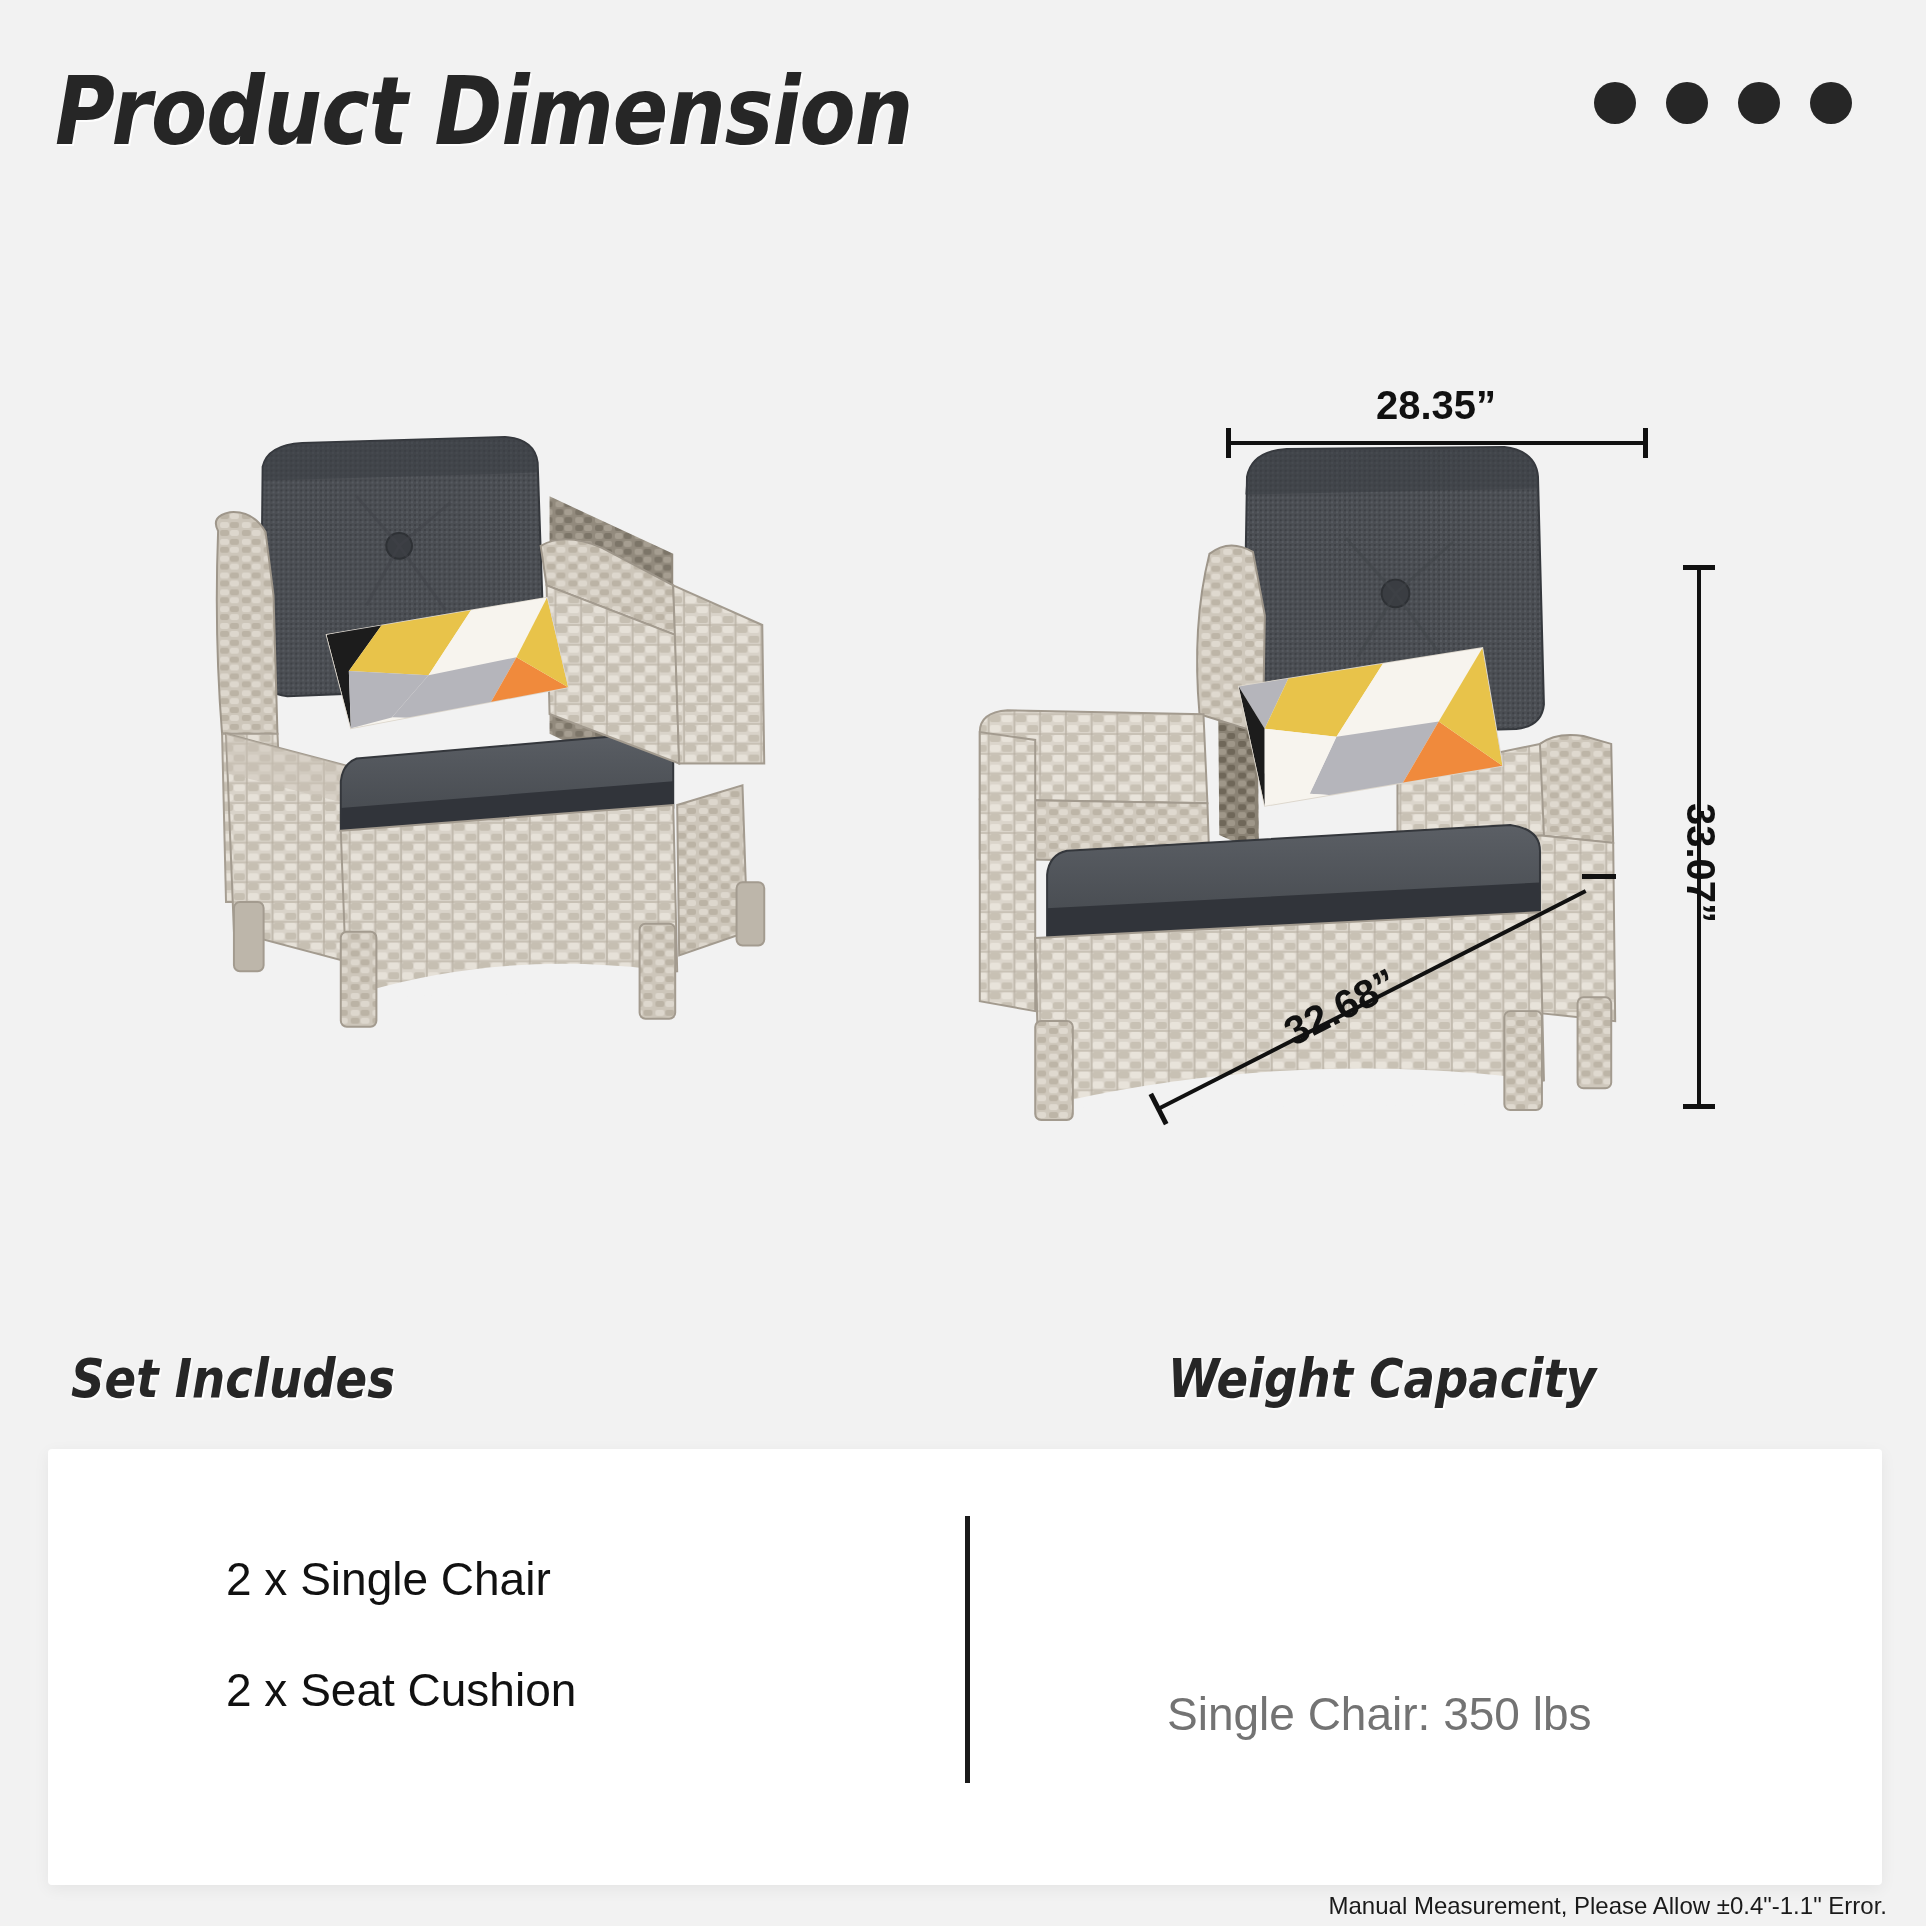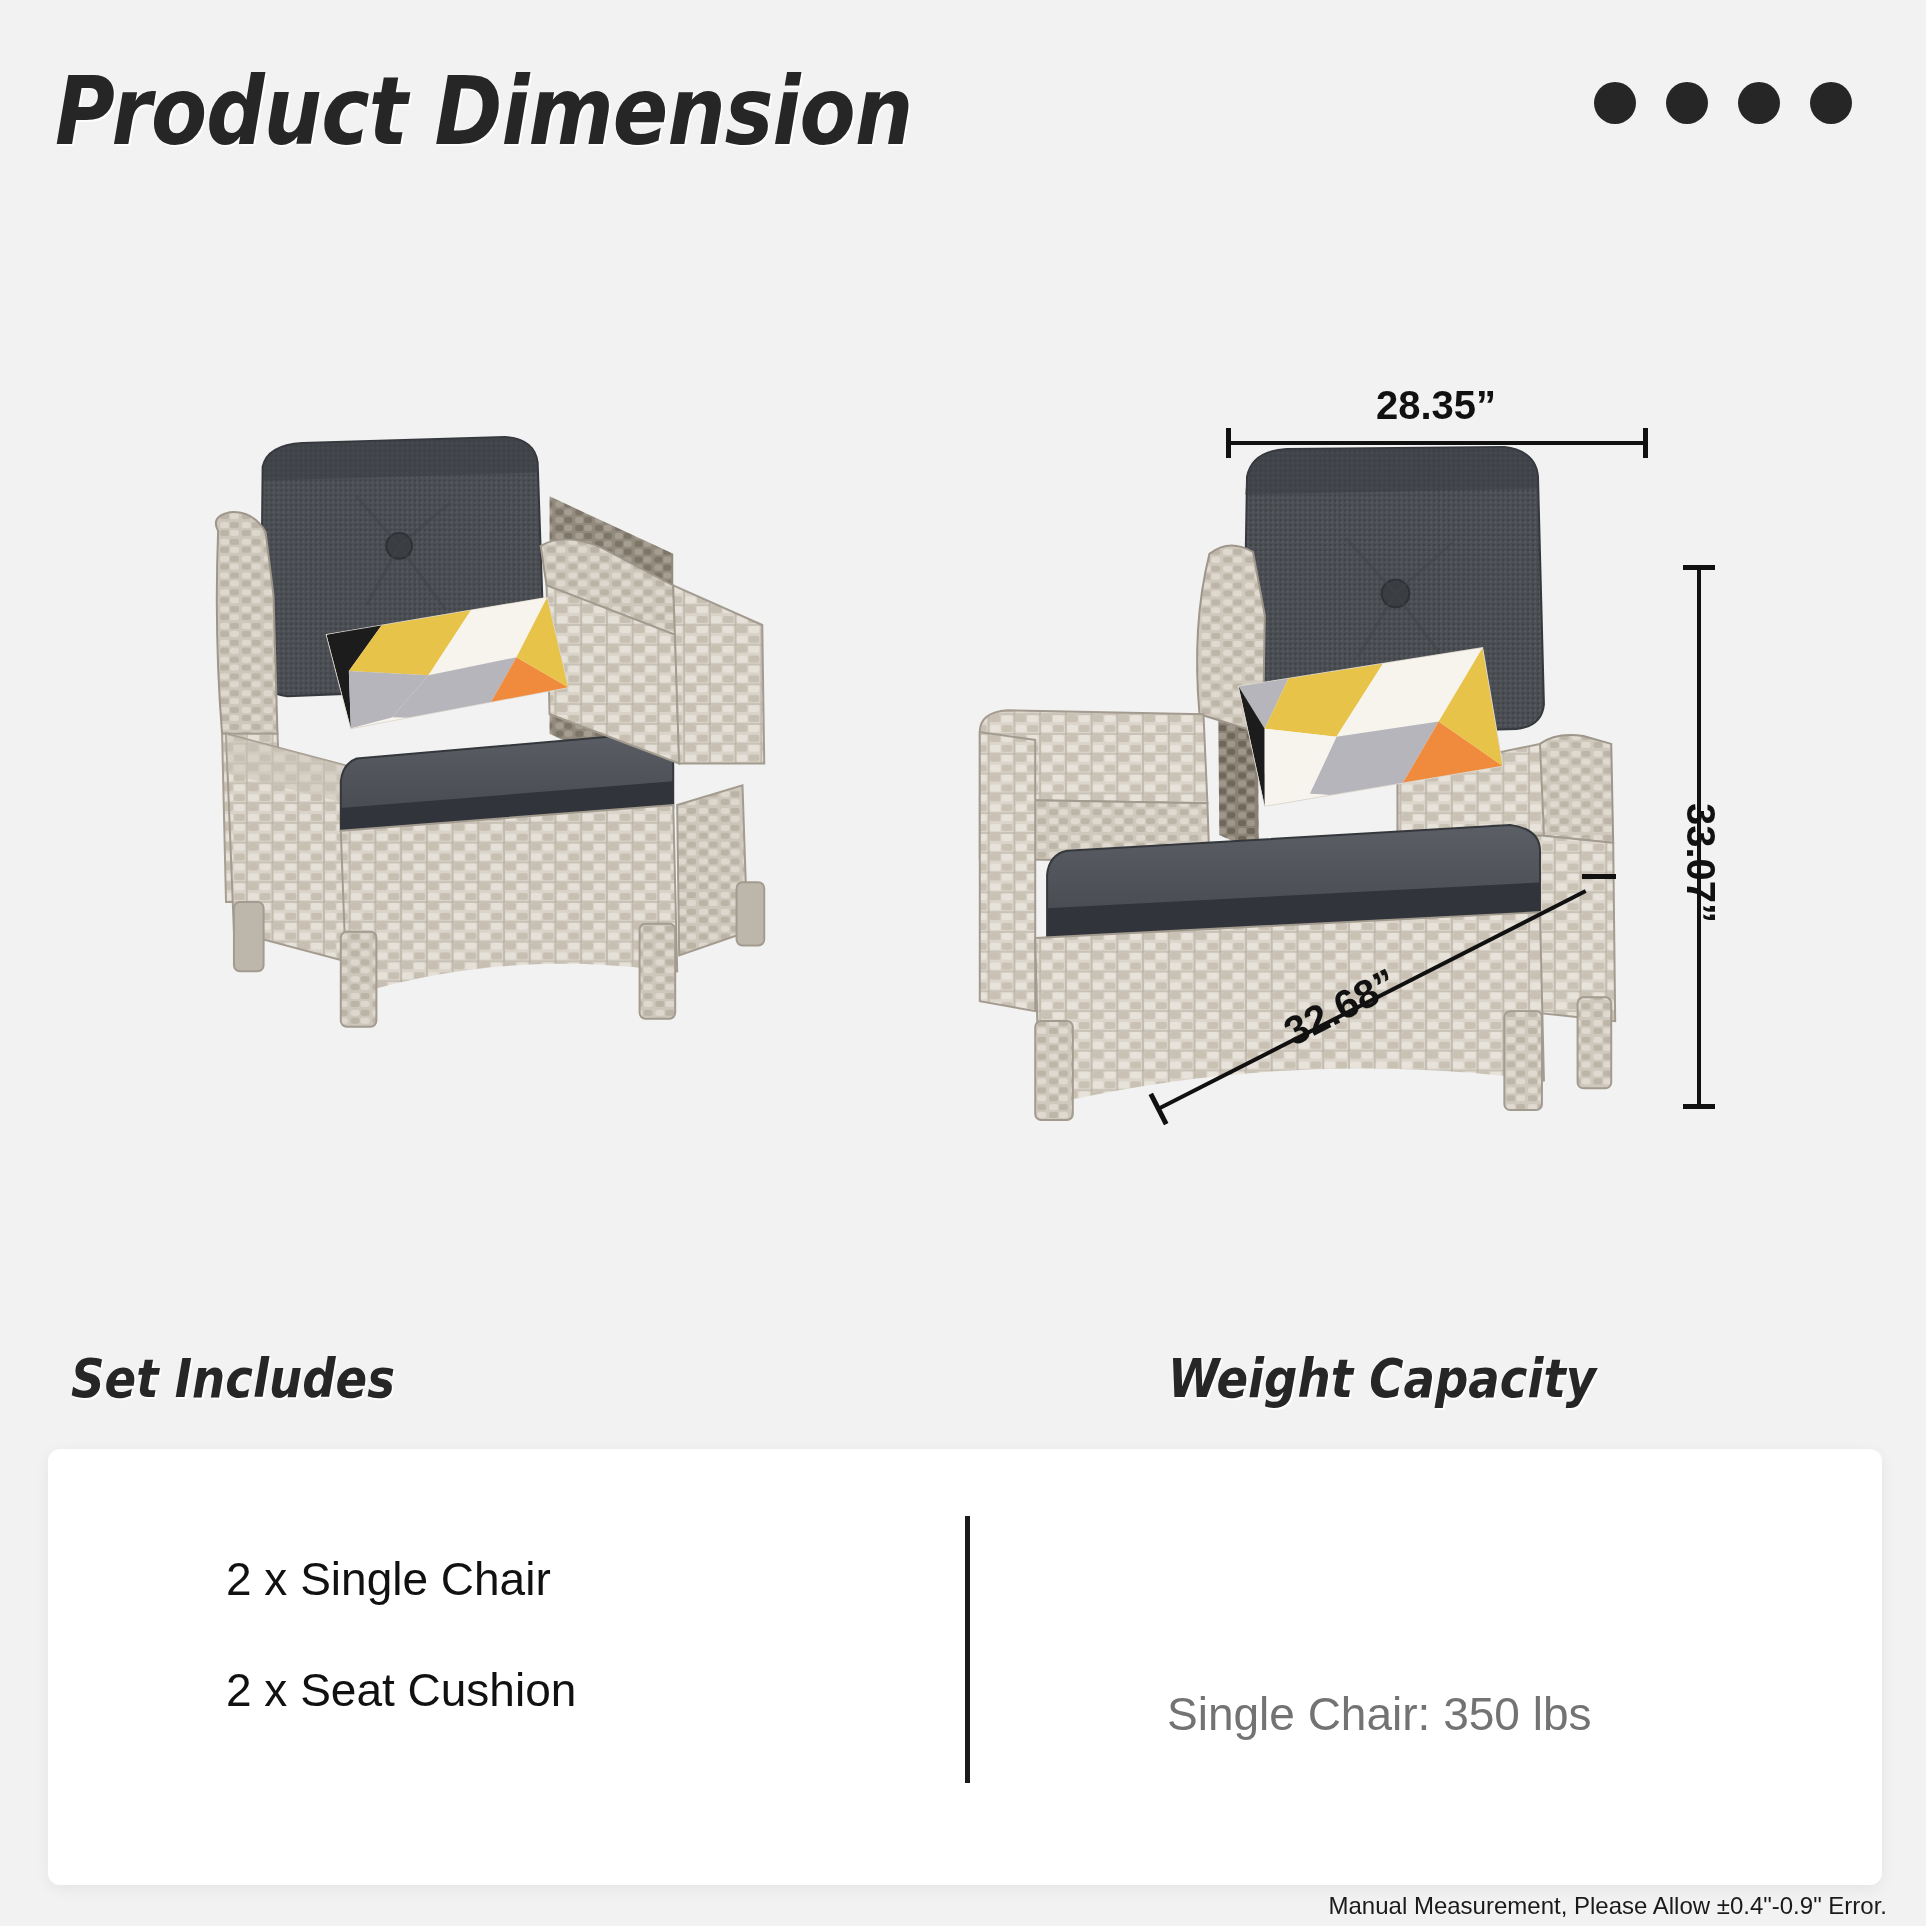--- a/index.html
+++ b/index.html
@@ -72,21 +72,21 @@
     text-shadow:2px 2px 0 rgba(255,255,255,.9);
     white-space:nowrap;
   }
   #head-set { left:71px; top:1337px; }
   #head-weight { left:1168px; top:1337px; }
 
   
   .card {
     position:absolute; left:48px; top:1438px;
     width:1834px; height:436px;
-    background:#fff; border-radius:12px;
+    background:#fff; border-radius:4px;
     box-shadow:0 4px 16px rgba(0,0,0,.06);
   }
   .card-inner { position:relative; width:100%; height:100%; }
   .divider {
     position:absolute; left:917px; top:67px;
     width:5px; height:267px; background:#1a1a1a;
   }
   .include-list { position:absolute; left:178px; top:107px; }
   .include-item {
     font-family:"Liberation Sans", sans-serif;
@@ -340,16 +340,16 @@
 
       <div class="include-list">
         <div class="include-item">2 x Single Chair</div>
         <div class="include-item">2 x Seat Cushion</div>
       </div>
 
       <div class="weight-text">Single Chair: 350 lbs</div>
     </div>
   </div>
 
-  <div class="footnote">Manual Measurement, Please Allow ±0.4"-0.9" Error.</div>
+  <div class="footnote">Manual Measurement, Please Allow ±0.4"-1.1" Error.</div>
 
 </div>
 
 
 </body></html>

